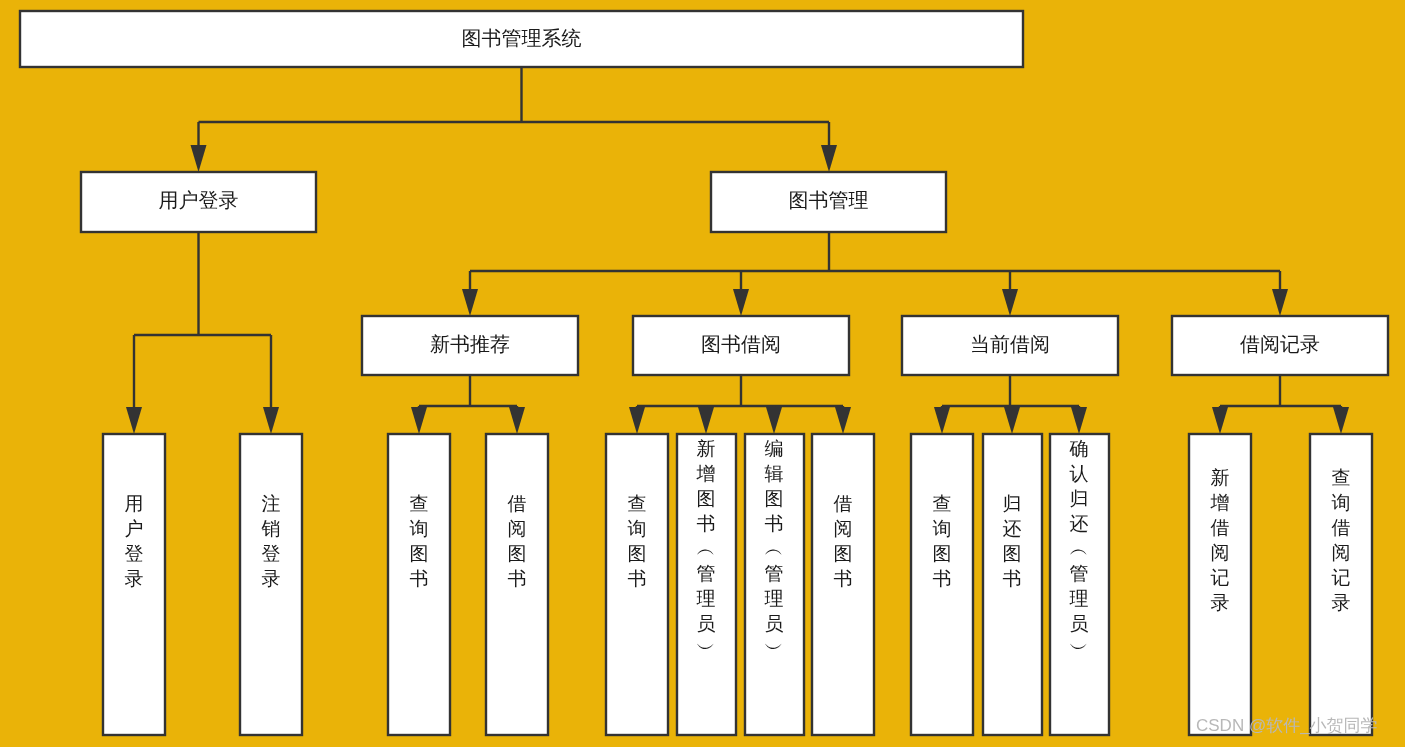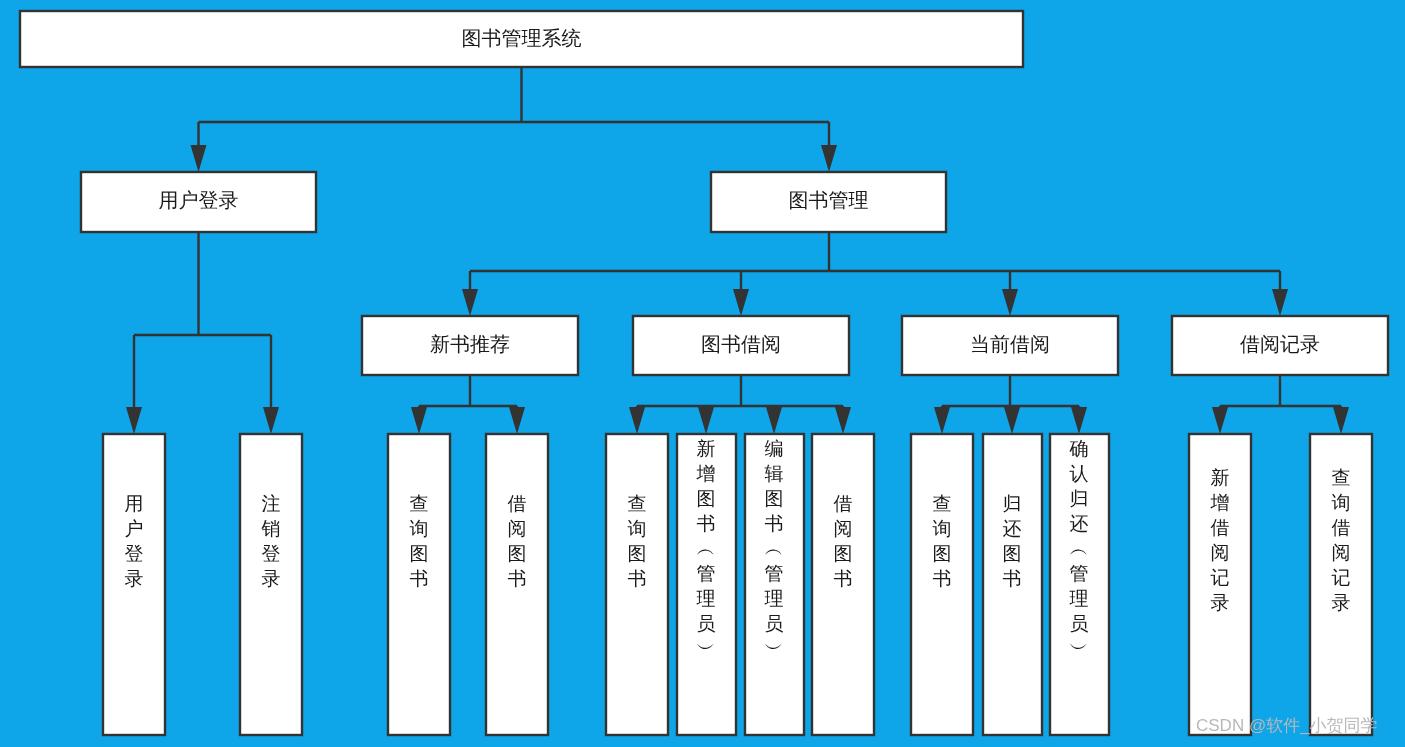--- a/index.html
+++ b/index.html
@@ -8,21 +8,21 @@
     padding: 0;
     background: #ffffff;
   }
   body {
     font-family: "Liberation Sans", "DejaVu Sans", sans-serif;
   }
   #diagram-root {
     position: relative;
     width: 1405px;
     height: 747px;
-    background: #0ea5e9;
+    background: #eab308;
     overflow: hidden;
   }
   svg.diagram-canvas {
     position: absolute;
     top: 0;
     left: 0;
     width: 1405px;
     height: 747px;
   }
   .node-box {

